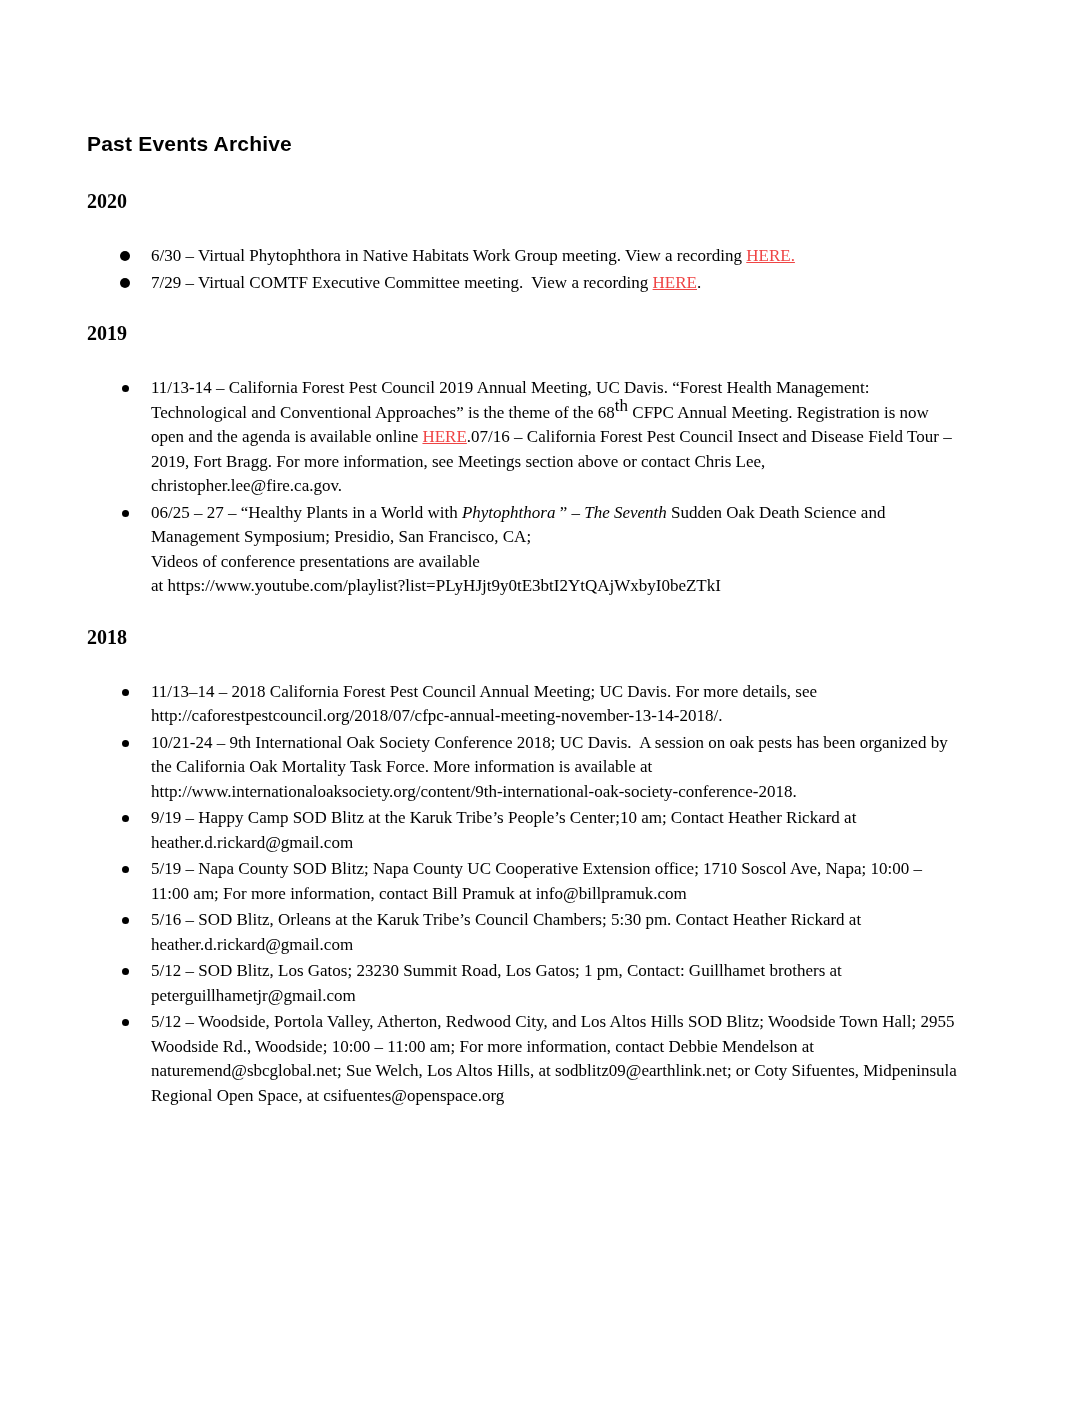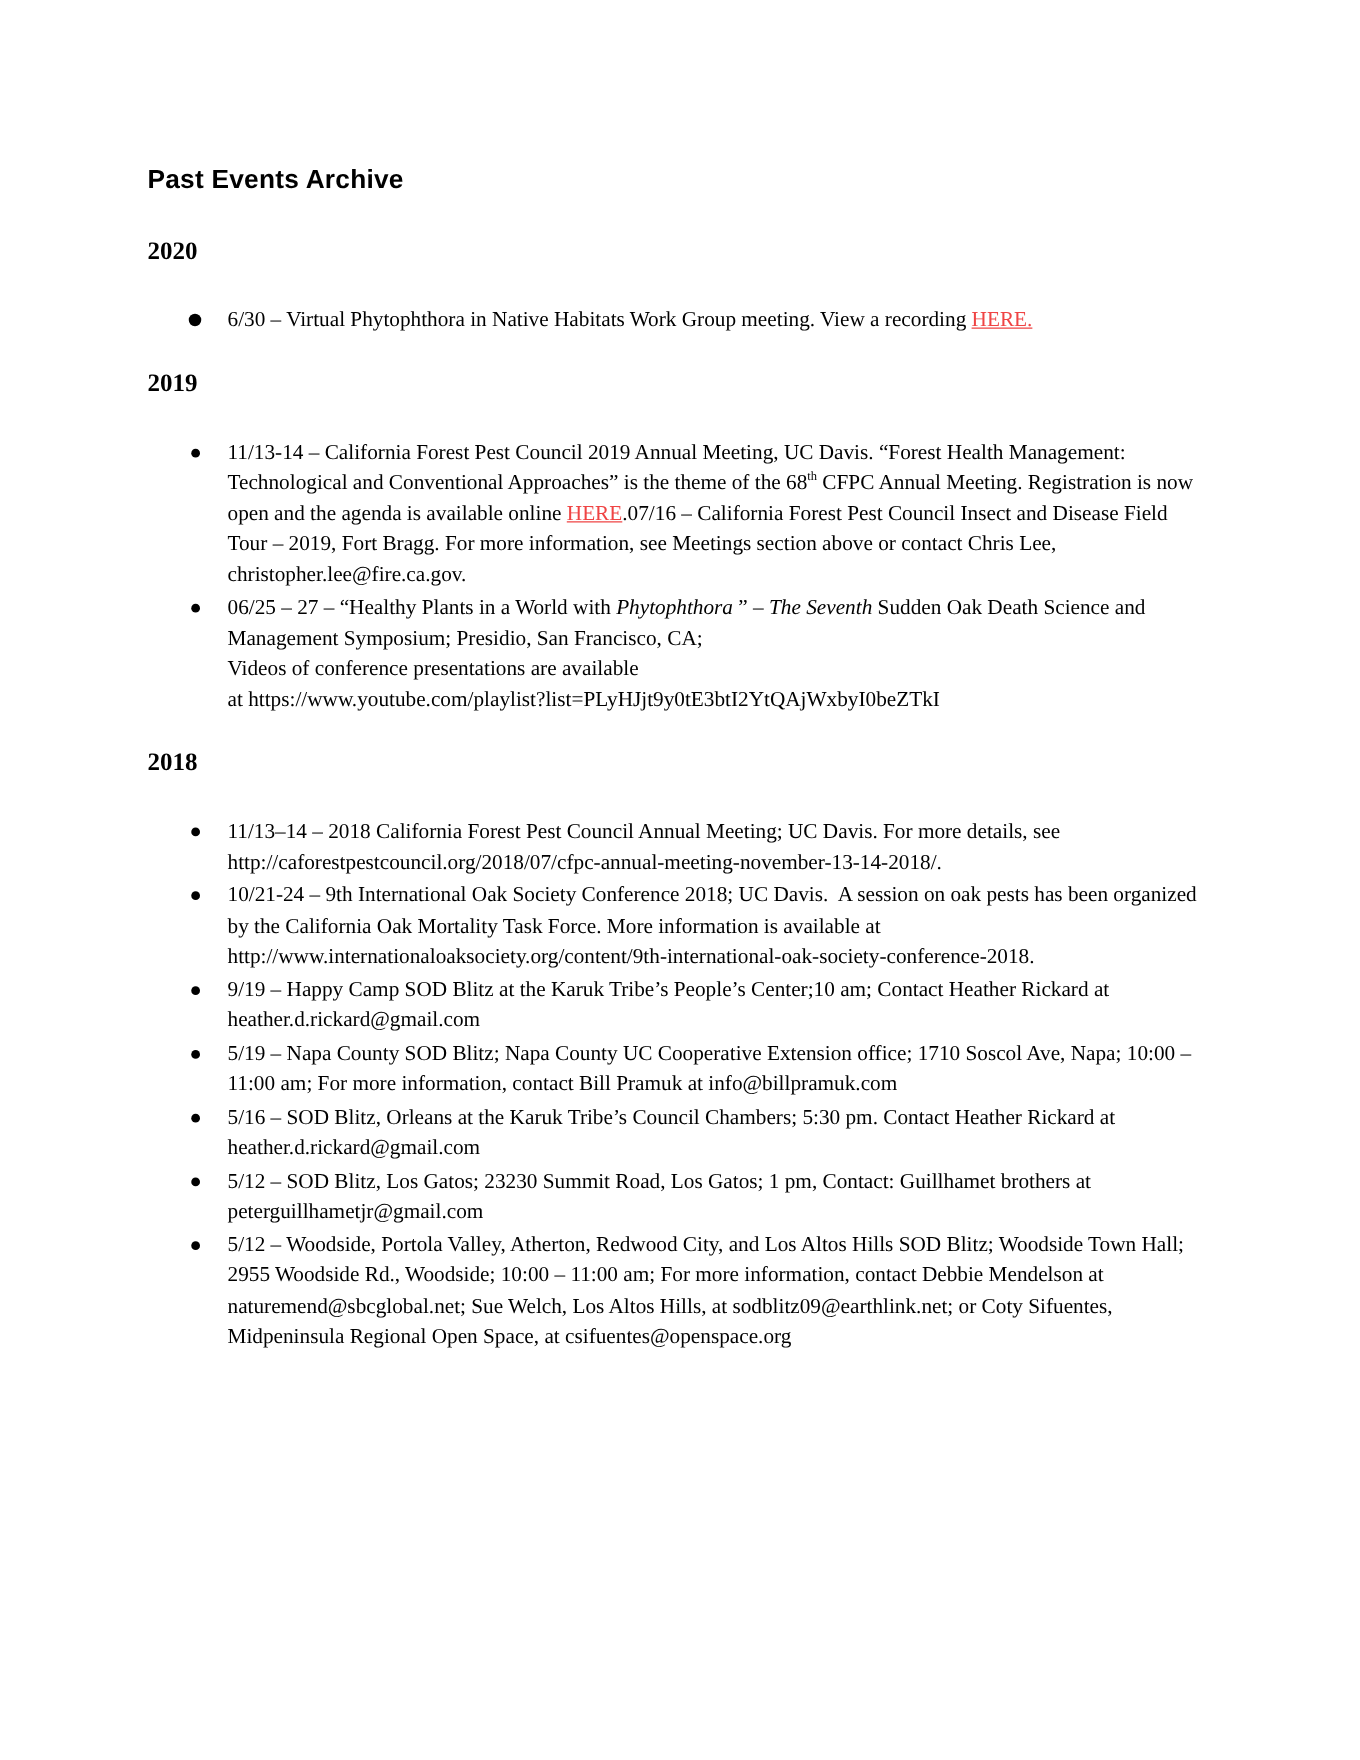--- a/index.html
+++ b/index.html
@@ -11,21 +11,21 @@
   body {
     width: 1088px;
     height: 1408px;
     font-family: "Liberation Serif", serif;
     overflow: hidden;
   }
   .page {
     box-sizing: border-box;
     width: 1088px;
     height: 1083px;
-    padding: 132px 128px 0 118px;
+    padding: 132px 128px 0 87px;
   }
   h1.doc-title {
     font-family: "Liberation Sans", sans-serif;
     font-size: 21px;
     font-weight: 700;
     line-height: 24px;
     margin: 0 0 34px 0;
     letter-spacing: 0.2px;
   }
   h2.year {
@@ -64,35 +64,36 @@
     top: 7px;
     left: -31px;
   }
   a.lnk {
     color: #ef4444;
     text-decoration: underline;
     cursor: pointer;
   }
   .it { font-style: italic; }
   sup {
-    font-size: 10px;
+    font-size: 17px;
     line-height: 0;
     vertical-align: super;
   }
 </style>
 </head>
 <body>
 
 <div class="page">
   <h1 class="doc-title">Past Events Archive</h1>
   <div id="sections">
       <section class="year-section">
         <h2 class="year">2020</h2>
         <ul class="events">
           <li><span class="bullet"></span><span class="">6/30 – Virtual Phytophthora in Native Habitats Work Group meeting. View a recording </span><a class="lnk" href="#">HERE.</a></li>
+          <li><span class="bullet"></span><span class="">7/29 – Virtual COMTF Executive Committee meeting.  View a recording </span><a class="lnk" href="#">HERE</a><span class="">.</span></li>
         </ul>
       </section>
       <section class="year-section">
         <h2 class="year">2019</h2>
         <ul class="events">
           <li><span class="bullet"></span><span class="">11/13-14 – California Forest Pest Council 2019 Annual Meeting, UC Davis. “Forest Health Management:  Technological and Conventional Approaches” is the theme of the 68</span><sup>th</sup><span class=""> CFPC Annual Meeting. Registration is now open and the agenda is available online </span><a class="lnk" href="#">HERE</a><span class="">.07/16 – California Forest Pest Council Insect and Disease Field Tour – 2019, Fort Bragg. For more information, see Meetings section above or contact Chris Lee, christopher.lee@fire.ca.gov.</span></li>
           <li><span class="bullet"></span><span class="">06/25 – 27 – “Healthy Plants in a World with </span><span class="it">Phytophthora</span><span class=""> ” – </span><span class="it">The Seventh</span><span class=""> Sudden Oak Death Science and Management Symposium; Presidio, San Francisco, CA;</span><br><span class="">Videos of conference presentations are available</span><br><span class="">at https://www.youtube.com/playlist?list=PLyHJjt9y0tE3btI2YtQAjWxbyI0beZTkI</span></li>
         </ul>
       </section>
       <section class="year-section">

